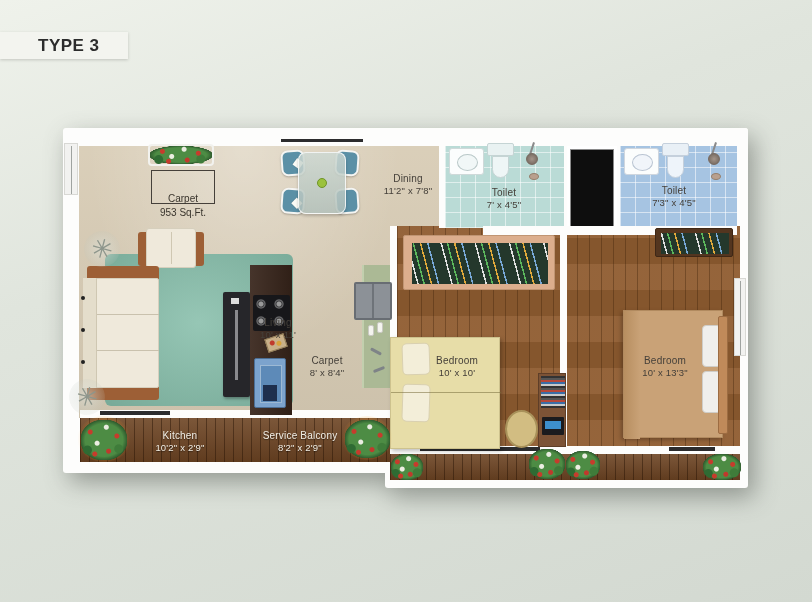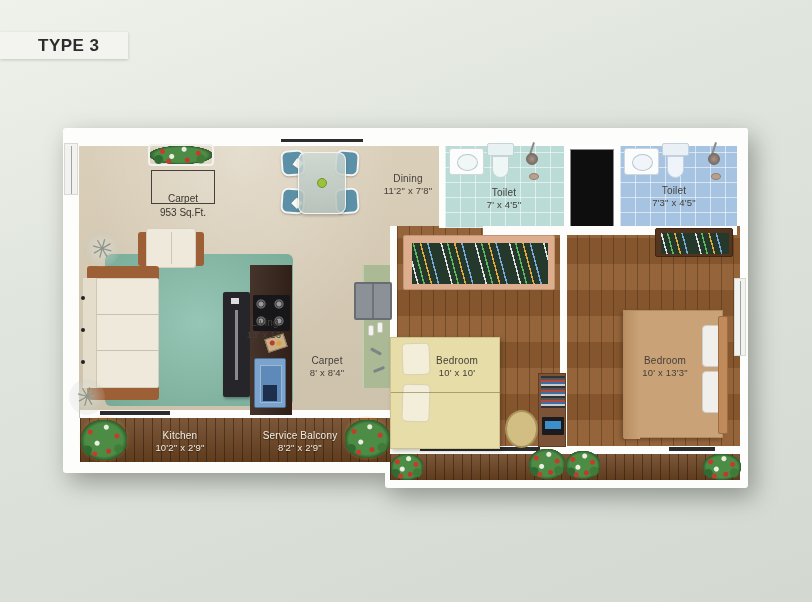--- a/index.html
+++ b/index.html
@@ -238,23 +238,23 @@
     <div class="dims">11'2" x 7'8"</div>
   </div>
   <div class="abs room-label" style="left:441px;top:58px">
     <div>Toilet</div>
     <div class="dims">7' x 4'5"</div>
   </div>
   <div class="abs room-label" style="left:611px;top:56px">
     <div>Toilet</div>
     <div class="dims">7'3" x 4'5"</div>
   </div>
-  <div class="abs room-label" style="left:202px;top:188px">
+  <div class="abs room-label" style="left:215px;top:188px">
     <div>Living</div>
-    <div class="dims">13' x 16'</div>
+    <div class="dims">10' x 11'</div>
   </div>
   <div class="abs room-label" style="left:264px;top:226px">
     <div>Carpet</div>
     <div class="dims">8' x 8'4"</div>
   </div>
   <div class="abs room-label" style="left:394px;top:226px">
     <div>Bedroom</div>
     <div class="dims">10' x 10'</div>
   </div>
   <div class="abs room-label" style="left:602px;top:226px">

